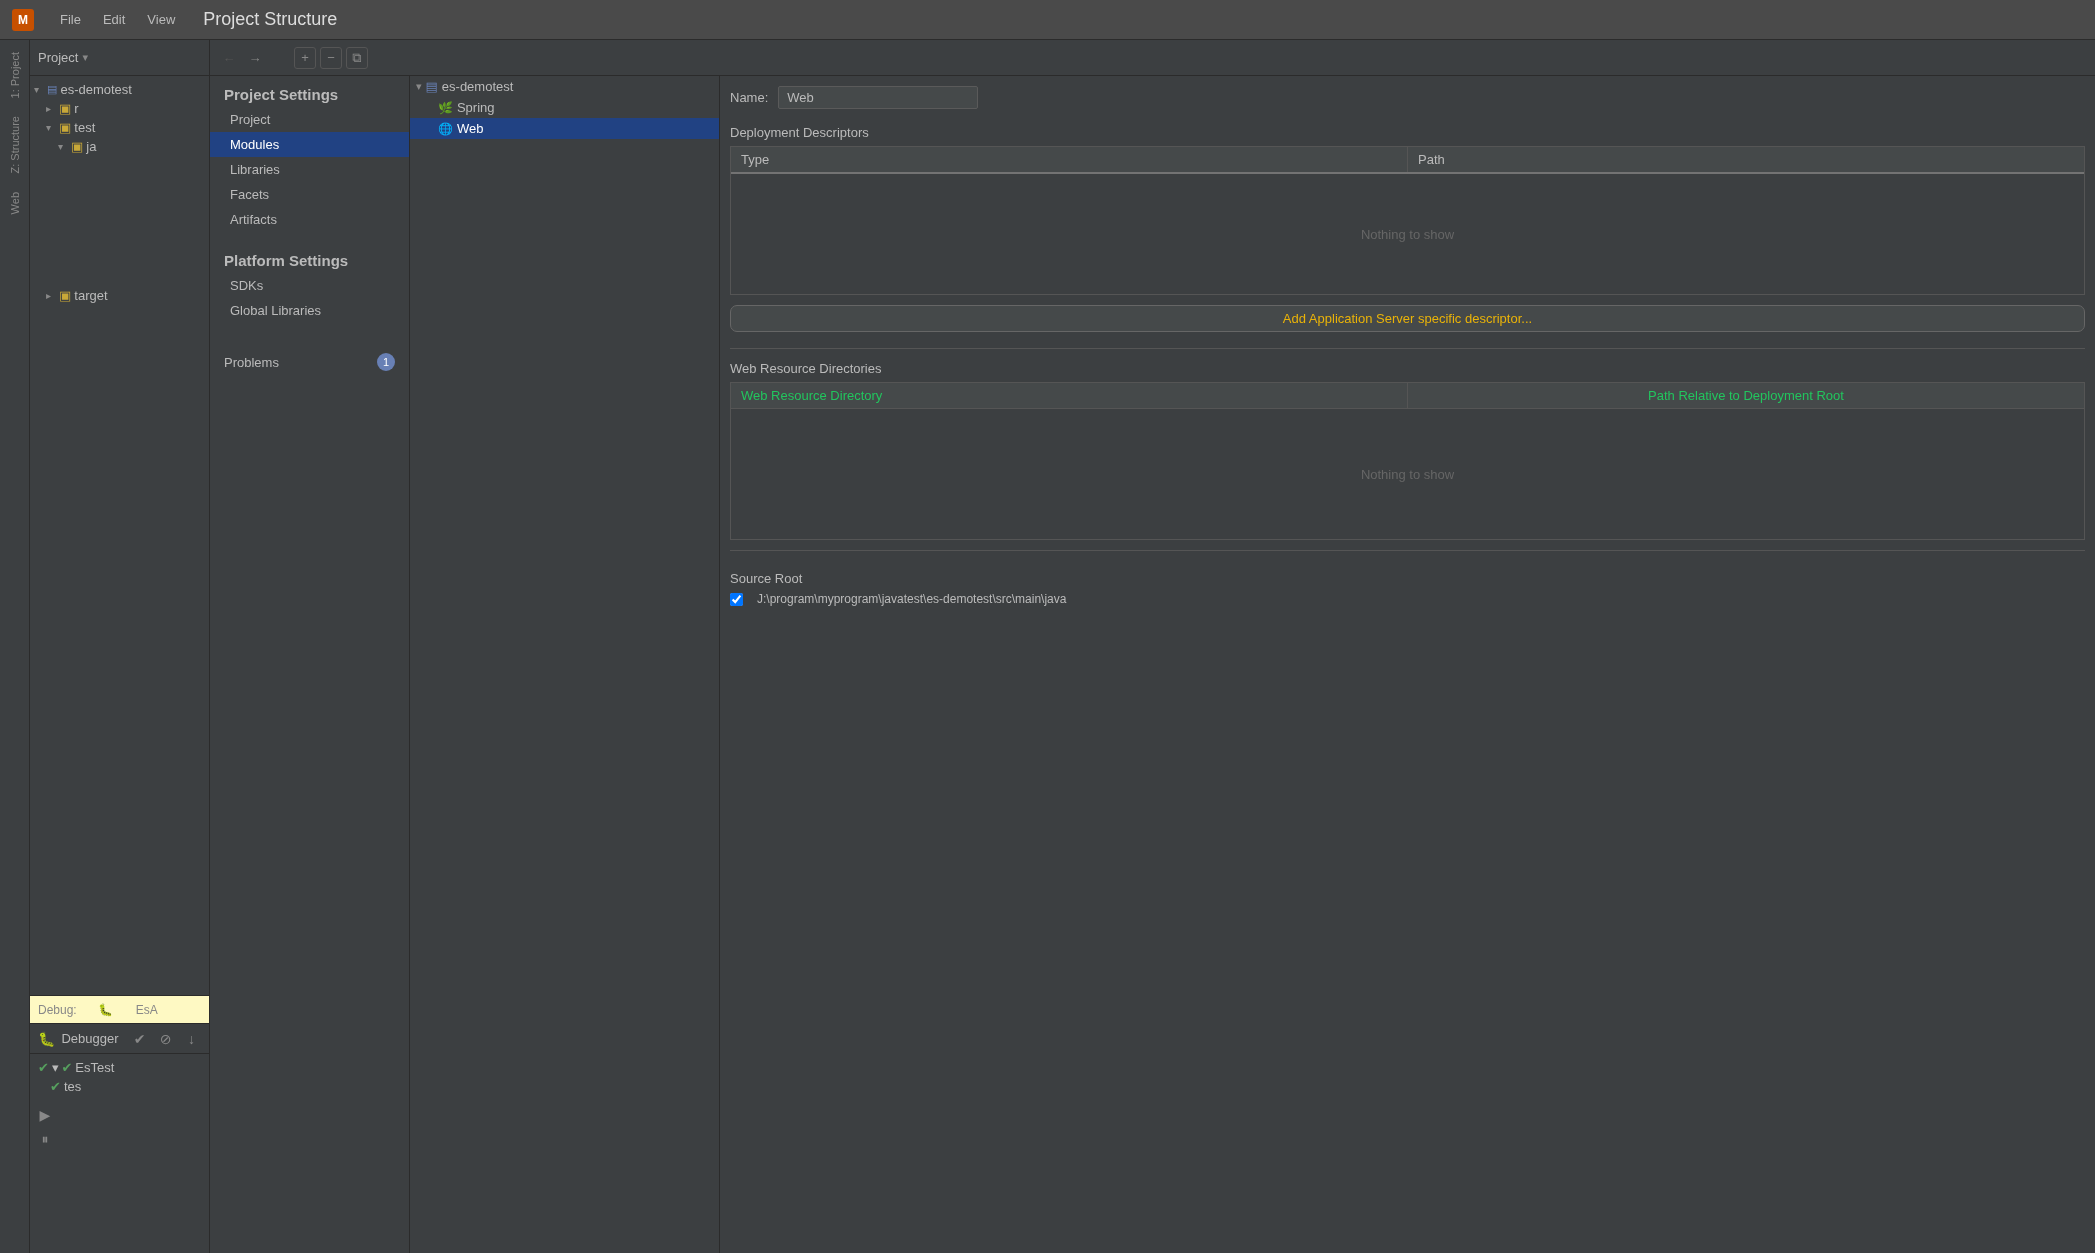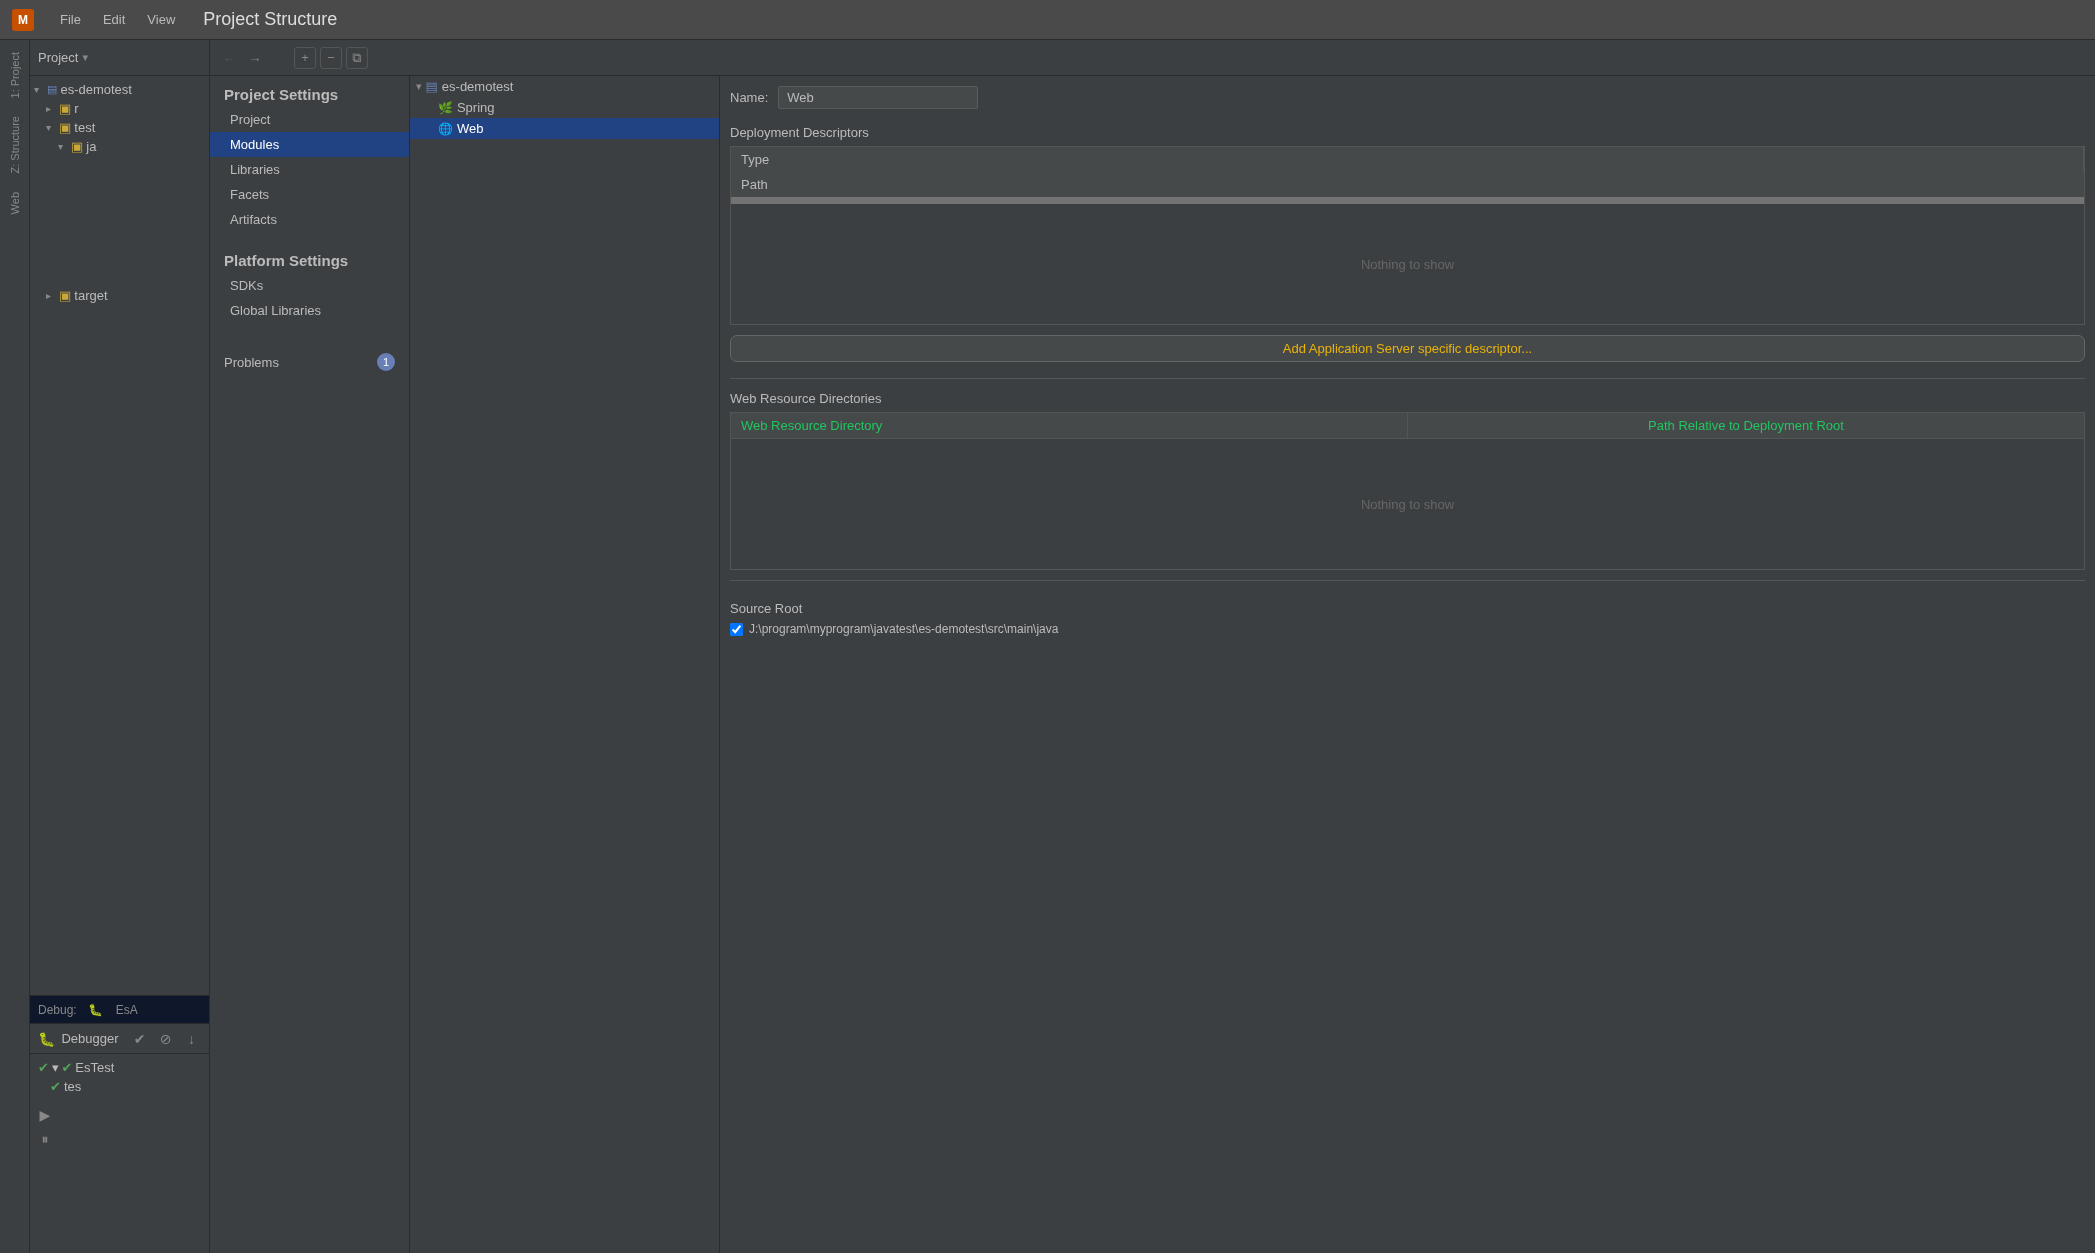--- a/index.html
+++ b/index.html
@@ -308,22 +308,21 @@
       margin-bottom: 6px;
     }
 
     .data-table {
       border: 1px solid #555;
       margin-bottom: 10px;
     }
     .table-header {
       display: flex;
       background: #45494a;
-      border-bottom: 7px solid #737373;
-      flex-direction: column;
+      border-bottom: 2px solid #737373;
     }
     .table-header-cell {
       padding: 5px 10px;
       color: #bbbbbb;
       font-size: 13px;
       flex: 1;
       border-right: 1px solid #555;
     }
     .table-header-cell:last-child {
       border-right: none;
@@ -378,45 +377,45 @@
       justify-content: center;
     }
 
     .source-roots-section {
       margin-top: 8px;
     }
 
     .checkbox-row {
       display: flex;
       align-items: center;
-      gap: 6px;
+      gap: 14px;
       color: #bbbbbb;
       font-size: 12px;
     }
     .vtool-btn {
       width: 22px;
       height: 22px;
       display: flex;
       align-items: center;
       justify-content: center;
       color: #888;
       cursor: pointer;
       border-radius: 3px;
       font-size: 14px;
     }
 
     
     .debug-bar {
-      background: #0f172a;
+      background: #fef9c3;
       border-top: 1px solid #2b2b2b;
       height: 28px;
       display: flex;
       align-items: center;
       padding: 0 8px;
-      gap: 12px;
+      gap: 22px;
       font-size: 12px;
       color: #888;
     }
 
     
     ::-webkit-scrollbar { width: 8px; height: 8px; }
     ::-webkit-scrollbar-track { background: #3c3f41; }
     ::-webkit-scrollbar-thumb { background: #555; border-radius: 4px; }
   </style>
 </head>

